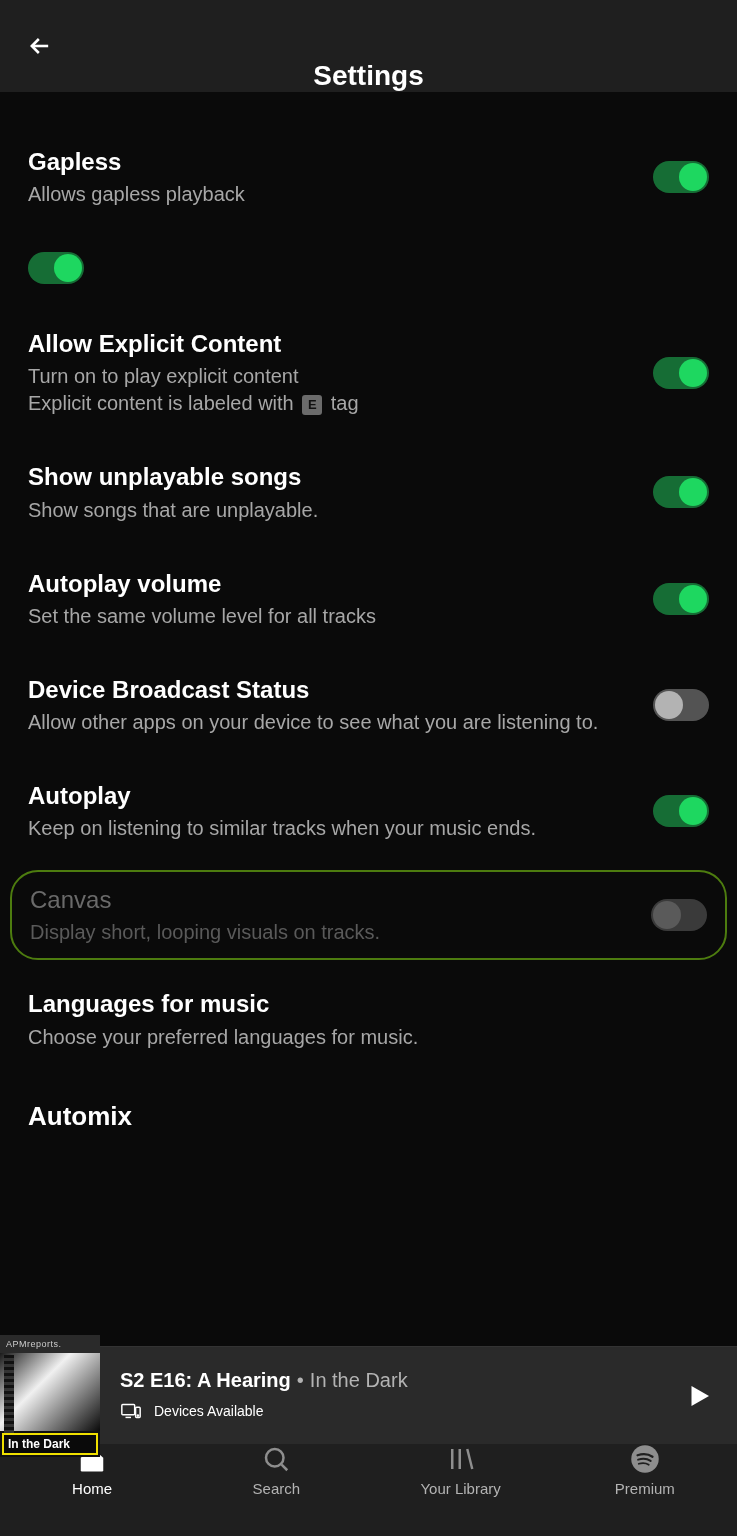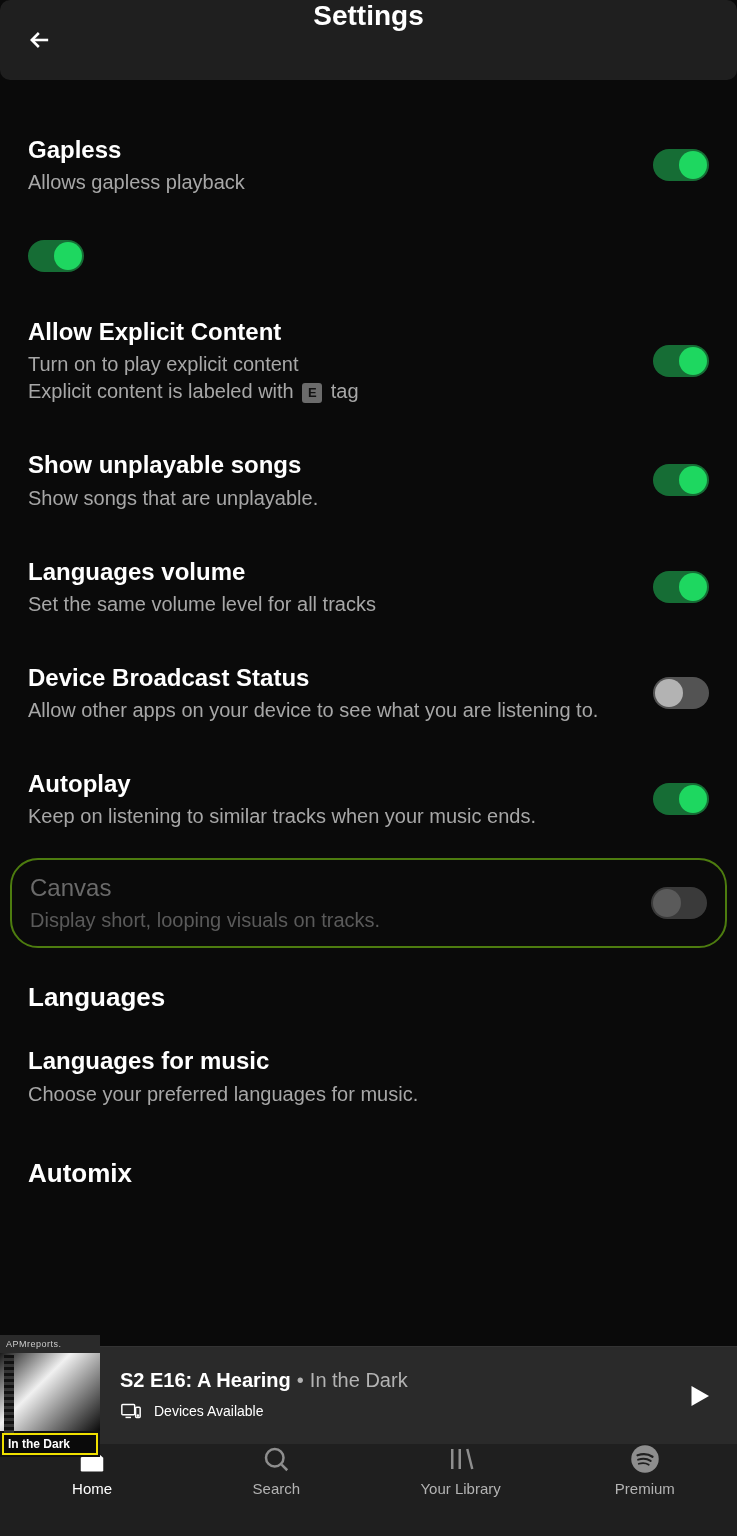--- a/index.html
+++ b/index.html
@@ -1,18 +1,18 @@
 <!DOCTYPE html>
 <html><head>
   <meta charset="utf-8">
   <style>
     * { margin: 0; padding: 0; box-sizing: border-box; }
     html, body { width: 737px; height: 1536px; background: #0a0a0a; font-family: -apple-system, BlinkMacSystemFont, "Segoe UI", Helvetica, Arial, sans-serif; color: #fff; overflow: hidden; }
     .screen { display: flex; flex-direction: column; height: 100%; }
-    .header { height: 80px; background: #1f1f1f; display: flex; align-items: flex-start; position: relative; border-radius: 10px; }
+    .header { height: 92px; background: #1f1f1f; display: flex; align-items: flex-end; position: relative; }
     .back { position: absolute; left: 18px; top: 50%; transform: translateY(-50%); width: 44px; height: 44px; display: flex; align-items: center; justify-content: center; cursor: pointer; }
     .header-title { flex: 1; text-align: center; font-size: 28px; font-weight: 700; }
 
     .content { flex: 1; overflow-y: auto; background: #0a0a0a; padding: 0 28px; margin-top: 32px; }
     .row { display: flex; align-items: center; justify-content: space-between; padding: 22px 0; }
     .row-text { flex: 1; padding-right: 20px; }
     .row-title { font-size: 24px; font-weight: 600; color: #fff; line-height: 1.3; }
     .row-desc { font-size: 20px; color: #a7a7a7; line-height: 1.35; margin-top: 4px; }
     .e-tag { display: inline-flex; align-items: center; justify-content: center; width: 20px; height: 20px; background: #6b6b6b; color: #111; font-size: 13px; font-weight: 700; border-radius: 3px; vertical-align: middle; margin: 0 3px; }
 
@@ -98,21 +98,21 @@
           <div class="row-text">
             <div class="row-title">Show unplayable songs</div>
             <div class="row-desc">Show songs that are unplayable.</div>
           </div>
           <div class="toggle on">
             <div class="knob"></div>
           </div>
         </div>
         <div class="row">
           <div class="row-text">
-            <div class="row-title">Languages volume</div>
+            <div class="row-title">Autoplay volume</div>
             <div class="row-desc">Set the same volume level for all tracks</div>
           </div>
           <div class="toggle on">
             <div class="knob"></div>
           </div>
         </div>
         <div class="row">
           <div class="row-text">
             <div class="row-title">Device Broadcast Status</div>
             <div class="row-desc">Allow other apps on your device to see what you are listening to.</div>
@@ -136,21 +136,20 @@
               <div class="row-title">Canvas</div>
               <div class="row-desc">Display short, looping visuals on tracks.</div>
             </div>
             <div class="toggle disabled">
               <div class="knob"></div>
             </div>
           </div>
         </div>
       </div>
 
-    <div class="section-title">Languages</div>
     <div class="row">
       <div class="row-text">
         <div class="row-title">Languages for music</div>
         <div class="row-desc">Choose your preferred languages for music.</div>
       </div>
     </div>
 
     <div class="section-title">Automix</div>
   </div>
 

